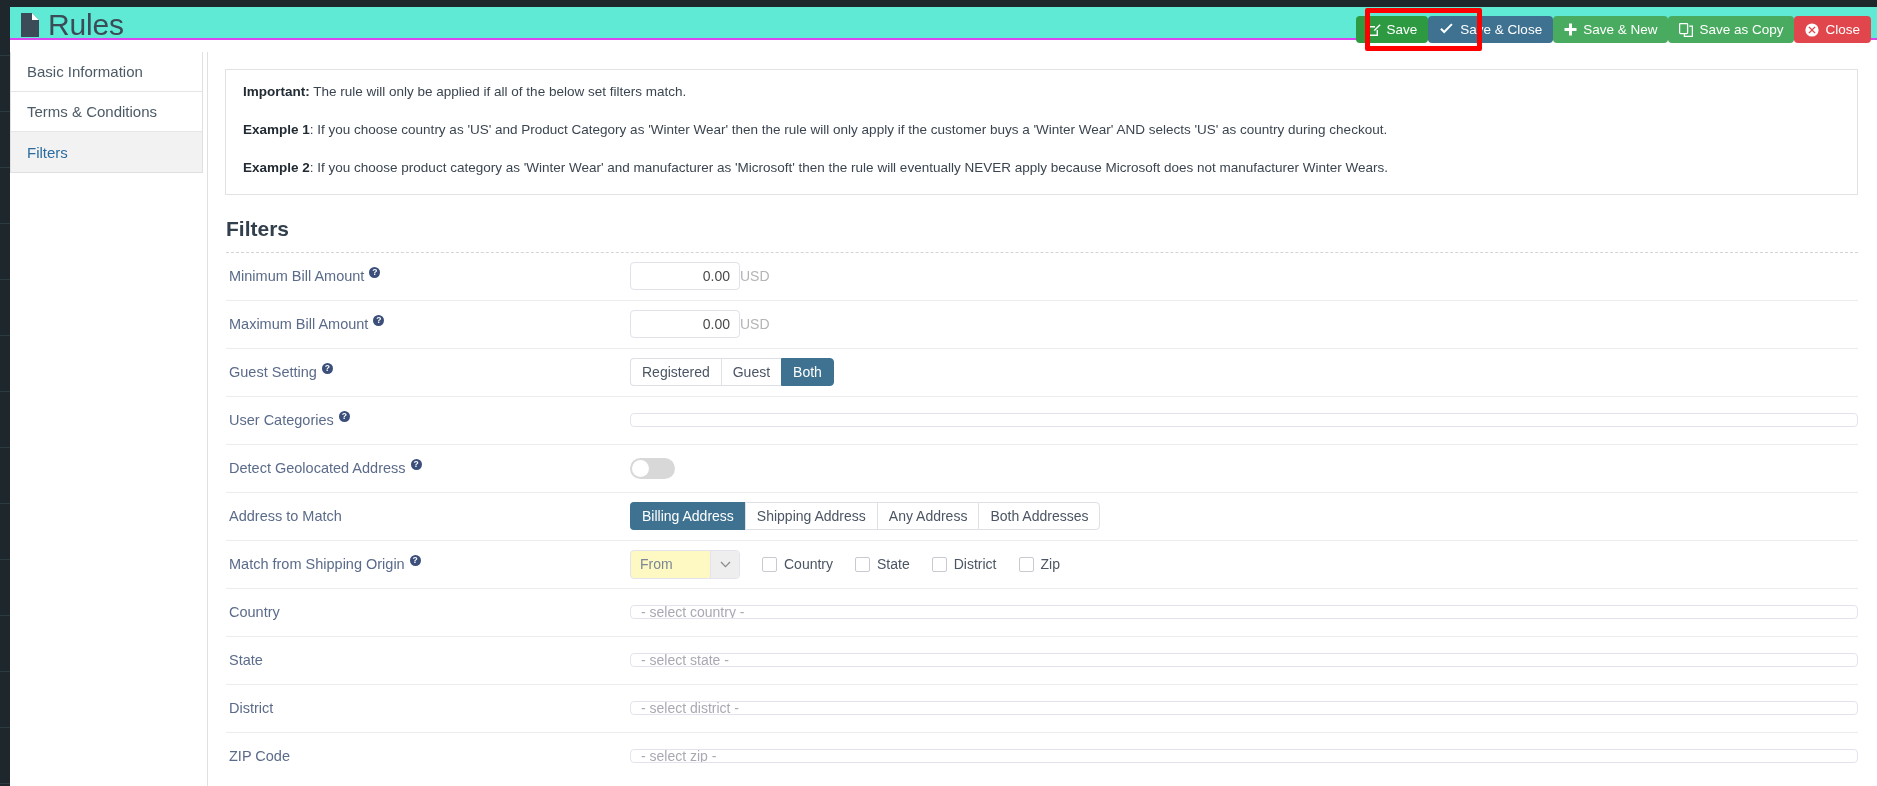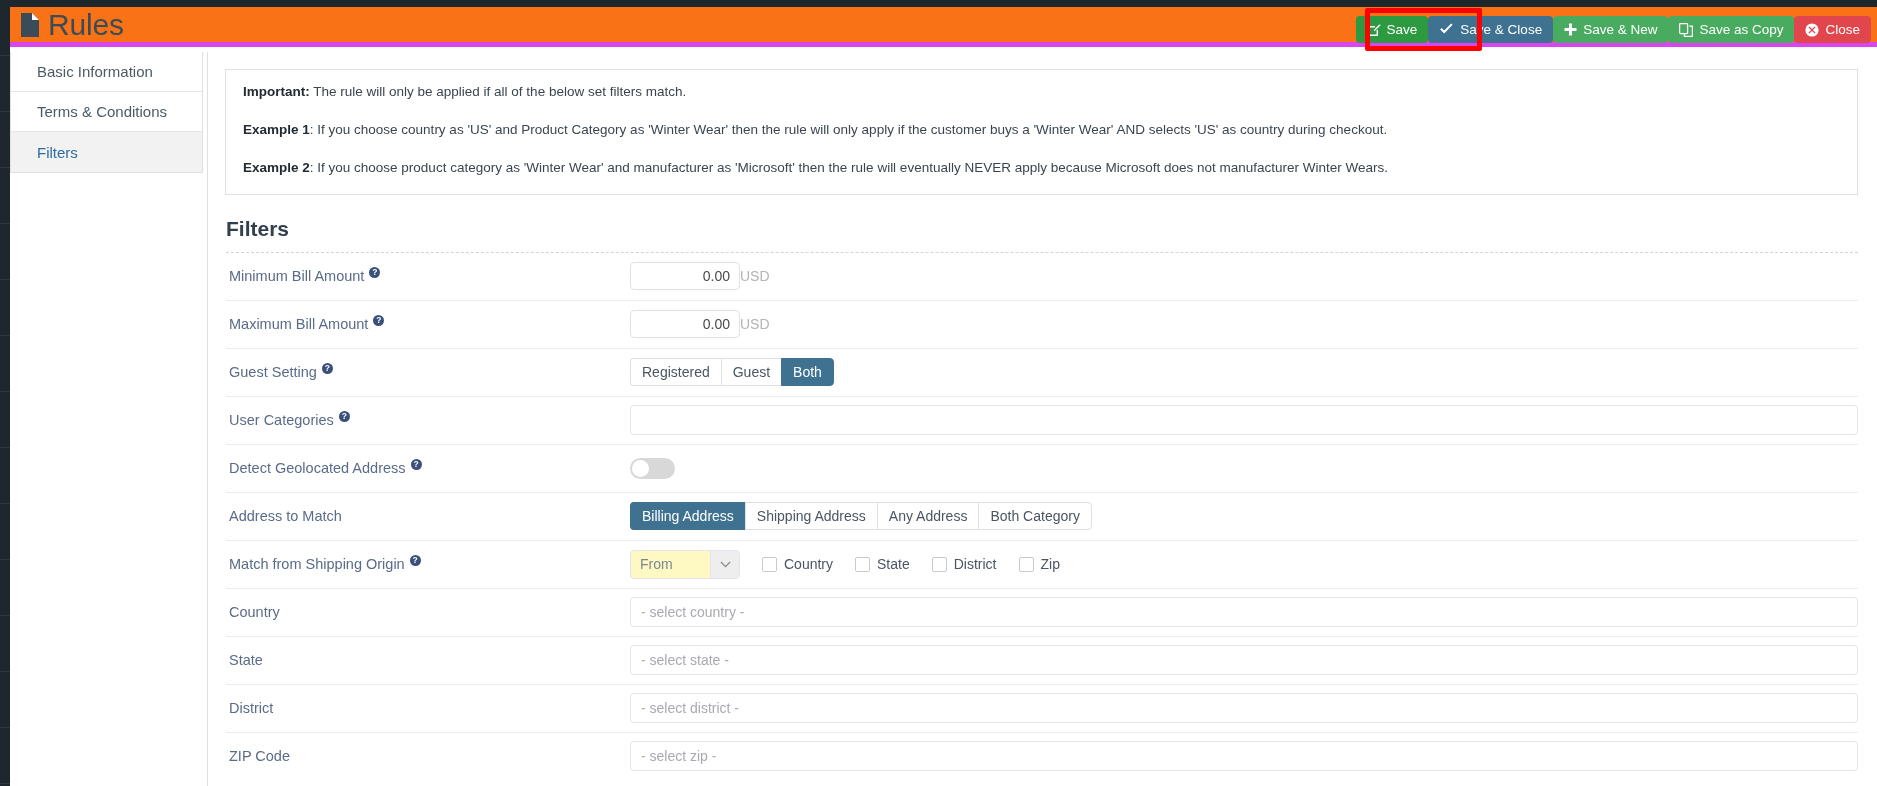--- a/index.html
+++ b/index.html
@@ -20,23 +20,23 @@
   .left-rail .seg { height: 56px; border-bottom: 1px solid #2c3b42; }
 
   
   .top-strip {
     position: absolute; left: 10px; top: 0; width: 1867px; height: 7px;
     background: #1e272c;
   }
 
   
   .header {
-    position: absolute; left: 10px; top: 7px; width: 1867px; height: 40px;
-    background: #f97316;
-    border-bottom: 5px solid #d946ef;
+    position: absolute; left: 10px; top: 7px; width: 1867px; height: 33px;
+    background: #5eead4;
+    border-bottom: 2px solid #d946ef;
   }
   .page-title {
     position: absolute; left: 10px; top: 1px;
     display: flex; align-items: center; gap: 8px;
     font-size: 30px; color: #3c4b58; font-weight: 400;
     letter-spacing: -0.2px;
   }
   .doc-icon { display: inline-block; width: 20px; height: 26px; position: relative; }
   .doc-icon svg { display: block; }
 
@@ -67,21 +67,21 @@
   
   .nav {
     position: absolute; left: 10px; top: 52px;
     width: 193px;
     background: #fff;
     border: 1px solid #e0e0e0;
     border-top: none;
   }
   .nav-item {
     height: 40px; display: flex; align-items: center;
-    padding: 0 26px;
+    padding: 0 16px;
     font-size: 15px; color: #4c5a66;
     border-bottom: 1px solid #e6e6e6;
     cursor: pointer;
   }
   .nav-item:last-child { border-bottom: none; }
   .nav-item.active { background: #f2f2f2; color: #2c6ca0; }
 
   
   .main {
     position: absolute; left: 207px; top: 52px;
@@ -139,21 +139,21 @@
     width: 110px; height: 28px;
     border: 1px solid #e1e1ea; border-radius: 4px;
     background: #fff;
     font-size: 14px; color: #4a4a4a;
     text-align: right; padding: 0 9px;
     font-family: "Liberation Sans", sans-serif;
   }
   .unit { font-size: 14px; color: #b4b4b4; }
 
   .text-input, .select-input {
-    width: 100%; height: 30px;
+    width: 100%; height: 14px;
     border: 1px solid #e3e3ee; border-radius: 4px;
     background: #fff;
     font-size: 14px; color: #0c4a6e;
     padding: 0 10px;
     font-family: "Liberation Sans", sans-serif;
   }
   .select-input::placeholder, .text-input::placeholder { color: #a9a9b3; }
 
   
   .seg-group { display: inline-flex; }
@@ -384,21 +384,21 @@
 
       <div class="row">
         <div class="label">
           <span>Address to Match</span>
         </div>
         <div class="field">
           <div class="seg-group">
             <div class="seg-btn selected">Billing Address</div>
             <div class="seg-btn">Shipping Address</div>
             <div class="seg-btn">Any Address</div>
-            <div class="seg-btn">Both Category</div>
+            <div class="seg-btn">Both Addresses</div>
           </div>
         </div>
       </div>
 
       <div class="row">
         <div class="label">
           <span>Match from Shipping Origin</span>
           <span class="help">?</span>
         </div>
         <div class="field">

